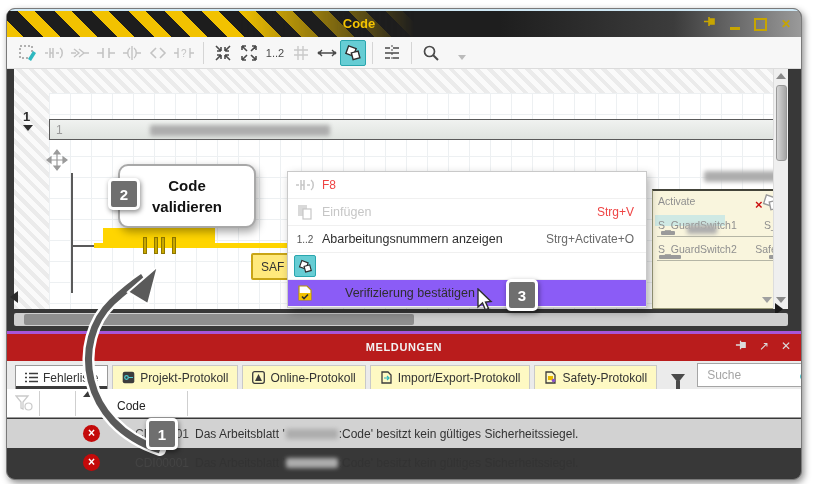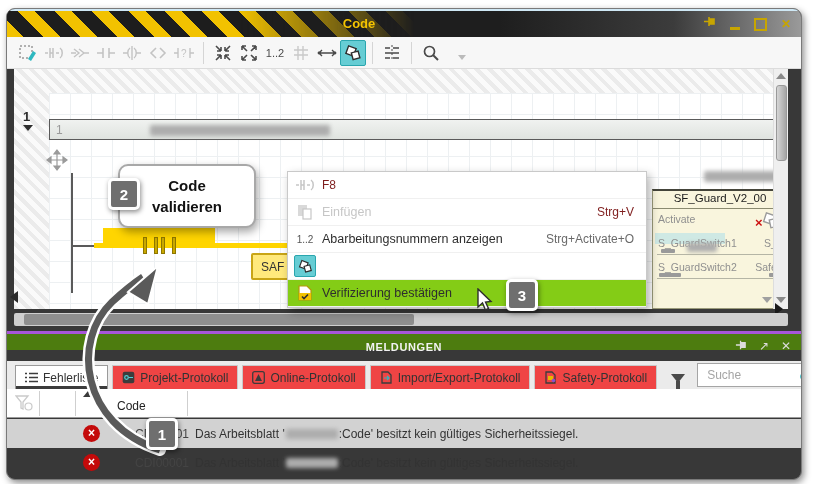--- a/index.html
+++ b/index.html
@@ -91,35 +91,35 @@
   .badge{position:absolute;width:26px;height:26px;background:#6f6f6f;border:3px solid #fff;
     border-radius:5px;color:#fff;font-weight:bold;font-size:15px;display:flex;align-items:center;
     justify-content:center;box-shadow:1px 2px 5px rgba(0,0,0,.45);z-index:60;}
   
   .ctx{position:absolute;left:287px;top:171px;width:358px;background:#fff;border:1px solid #c9c9c9;
     box-shadow:3px 4px 9px rgba(0,0,0,.3);z-index:40;}
   .ctx-row{display:grid;grid-template-columns:34px 1fr auto;align-items:center;height:26px;
     font-size:12.5px;color:#2e2e2e;border-bottom:1px solid #f0f0f0;padding-right:12px;}
   .ctx-row .ic{display:flex;justify-content:center;align-items:center;}
   .ctx-row.dis{color:#c6c6c6;}
-  .ctx-row.hl{background:#84cc16;}
+  .ctx-row.hl{background:#8b5cf6;gap:23px;}
   .ctx-sc{color:#9a9a9a;font-size:12px;}
-  .ctx-row.dis .ctx-sc{color:#7f1d1d;}
+  .ctx-row.dis .ctx-sc{color:#ef4444;}
   .ic-12{font-size:10px;color:#555;}
   .ctx .teal-box-sm{background:#66cdd4;border:1px solid #2aa6ae;border-radius:2px;width:20px;height:20px;
     display:flex;align-items:center;justify-content:center;}
   
-  .msg-bar{position:absolute;left:0;top:325px;width:100%;height:16px;background:#4d7c0f;}
+  .msg-bar{position:absolute;left:0;top:325px;width:100%;height:27px;background:#b91c1c;}
   .msg-title{position:absolute;left:0;top:7px;width:100%;text-align:center;color:#f2f2f2;
     font-weight:bold;font-size:11px;letter-spacing:.6px;}
   .msg-ctrls{position:absolute;right:10px;top:5px;display:flex;gap:12px;color:#dcdcdc;font-size:12px;}
   .tabs{position:absolute;left:0;top:352px;width:100%;height:28px;background:#ebebeb;
     display:flex;align-items:flex-end;padding-left:8px;box-sizing:border-box;gap:4px;}
   .tab{display:flex;align-items:center;gap:5px;padding:0 9px;height:23px;border:1px solid #c9c9c9;
-    border-bottom:none;background:#ef4444;font-size:12px;color:#333;white-space:nowrap;}
+    border-bottom:none;background:#fef9c3;font-size:12px;color:#333;white-space:nowrap;}
   .tab.active{background:#fff;box-shadow:inset 0 -3px 0 #3c3c3c;border-color:#9a9a9a;}
   .funnel{width:0;height:0;border-left:7px solid transparent;border-right:7px solid transparent;
     border-top:9px solid #4a4a4a;position:relative;margin:0 4px 6px 10px;}
   .funnel:after{content:"";position:absolute;left:-2px;top:-2px;width:4px;height:9px;background:#4a4a4a;}
   .searchbox{display:flex;align-items:center;margin-left:4px;margin-bottom:2px;width:150px;height:24px;
     border:1px solid #a5a5a5;background:#fff;box-sizing:border-box;padding:0 4px 0 7px;}
   .searchbox input{border:none;outline:none;flex:1;font-size:12px;color:#444;width:90px;
     font-family:"Liberation Sans",sans-serif;}
   .searchbox input::placeholder{color:#a5a5a5;}
   .tbl-head{position:absolute;left:0;top:380px;width:100%;height:29px;background:#fff;border-bottom:1px solid #9a9a9a;box-sizing:border-box;}
@@ -274,21 +274,20 @@
       <div class="contact-bar" style="left:147px;"></div>
       <div class="contact-bar" style="left:158px;"></div>
 
       <div class="saf-btn">
         <span>SAF</span>
       </div>
 
       <span class="blur-chip" style="position:absolute;left:690px;top:102px;width:82px;height:11px;"></span>
 
       <div class="fblock">
-        <div class="fblock-hd">SF_Guard_V2_00</div>
         <div class="fb-row">
           <span class="fb-in">Activate</span>
           <span class="seal">
             <svg width="26" height="20" viewBox="0 0 26 20">
                 <rect x="10" y="3" width="9" height="9" transform="rotate(18 14 7)" fill="#fff" stroke="#9a9a9a" stroke-width="1.4"></rect>
                 <rect x="15" y="8" width="8" height="8" transform="rotate(-12 19 12)" fill="#fff" stroke="#9a9a9a" stroke-width="1.4"></rect>
                 <text x="0" y="16" font-size="13" font-weight="bold" fill="#cc1111">×</text>
               </svg>
           </span>
         </div>

